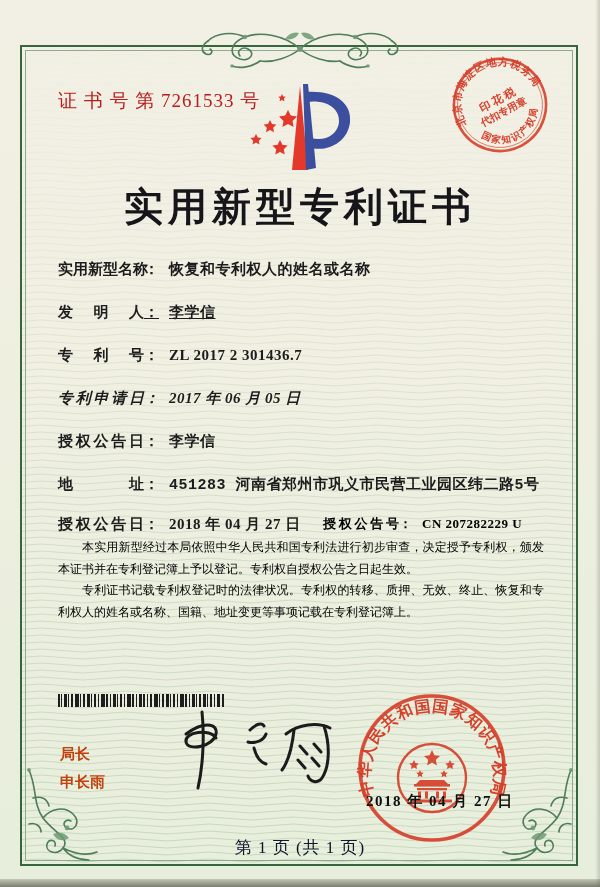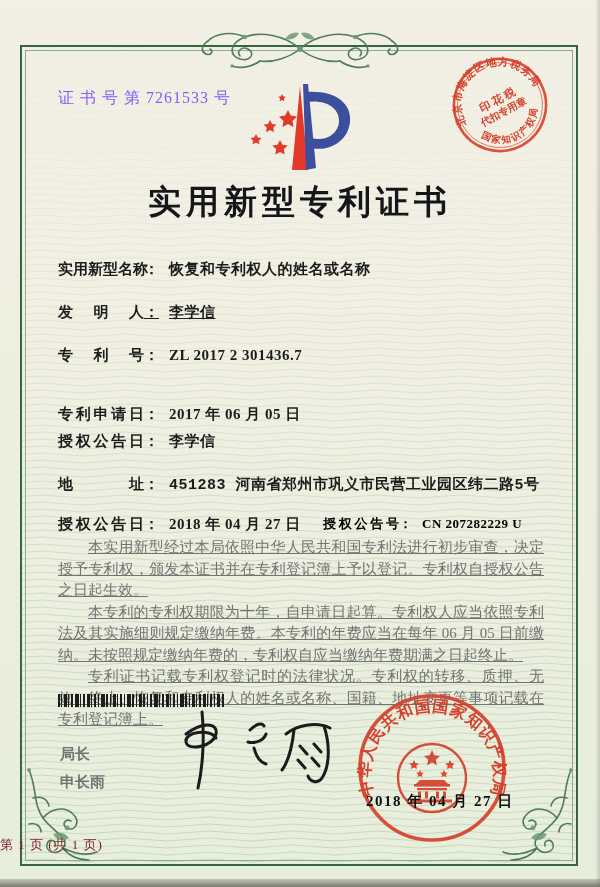--- a/index.html
+++ b/index.html
@@ -11,48 +11,48 @@
   .page{position:absolute;inset:0;background:linear-gradient(180deg,#f2f0e4 0%,#efefe0 40%,#eaeedd 75%,#e7eedc 100%);}
   .texture{position:absolute;left:20px;top:45px;width:558px;height:821px;z-index:0;}
   .texture-fade{position:absolute;left:20px;top:45px;width:558px;height:821px;z-index:1;
     background:linear-gradient(180deg,rgba(242,240,228,.95) 0%,rgba(242,240,228,.6) 30%,rgba(242,240,228,.25) 60%,rgba(240,240,226,.05) 100%);}
   .frame{position:absolute;left:20px;top:45px;right:22px;bottom:21px;border:2px solid #35663e;z-index:2;}
   .frame-inner{position:absolute;inset:3px;border:1px solid #8aad8e;}
   .scan-edge{position:absolute;left:0;right:0;bottom:0;height:8px;background:linear-gradient(180deg,#c2c6b4,#787d6f);z-index:9;}
   .scan-shadow-right{position:absolute;top:0;bottom:0;right:0;width:5px;background:linear-gradient(90deg,rgba(0,0,0,0),rgba(90,95,80,.25));z-index:9;}
 
   .abs{position:absolute;}
-  .cert-no{left:58px;top:88px;font-size:16px;color:#8b5cf6;letter-spacing:1px;z-index:4;}
+  .cert-no{left:58px;top:88px;font-size:19px;color:#b91c1c;letter-spacing:1px;z-index:4;}
   .logo{left:240px;top:78px;z-index:4;}
-  .title{left:0;right:0;top:180px;text-align:center;font-size:33px;font-weight:700;color:#15151a;letter-spacing:5px;z-index:4;}
+  .title{left:0;right:0;top:180px;text-align:center;font-size:39px;font-weight:700;color:#15151a;letter-spacing:5px;z-index:4;}
 
   .fields{left:58px;top:260px;width:490px;z-index:4;}
   .field-row{position:absolute;left:0;white-space:nowrap;font-size:15px;color:#1c1c1c;}
   .field-label{display:inline-block;width:86px;text-align:justify;text-align-last:justify;font-weight:700;vertical-align:top;}
   .colon{font-weight:700;margin-right:10px;}
   .field-value{font-weight:600;letter-spacing:.5px;}
-  .row0{top:0;}   .row1{top:43px;text-decoration:underline;} .row2{top:86px;} .row3{top:145px;}
+  .row0{top:0;}   .row1{top:43px;text-decoration:underline;} .row2{top:86px;} .row3{top:129px;font-style:italic;}
   .row4{top:172px;}.row5{top:215px;font-family:Liberation Mono, monospace;}.row6{top:255px;}
   .grant-col{position:absolute;left:265px;top:255px;white-space:nowrap;font-size:13px;}
   .grant-col .field-label{width:76px;}
 
-  .body-text{left:58px;top:537px;width:486px;z-index:4;font-size:15px;line-height:21.5px;
-    color:#737373;text-align:justify;text-decoration:underline;}
+  .body-text{left:58px;top:537px;width:486px;z-index:4;font-size:12px;line-height:21.5px;
+    color:#000000;text-align:justify;}
   .body-text p{margin:0;text-indent:2em;}
 
   .barcode{left:58px;top:694px;z-index:4;}
   .signer{left:60px;top:740px;z-index:4;font-family:"Liberation Sans","DejaVu Sans",sans-serif;
-    font-size:15px;font-weight:700;color:#737373;line-height:28px;}
+    font-size:15px;font-weight:700;color:#c2410c;line-height:28px;}
   .signature{left:158px;top:700px;z-index:5;}
 
   .tax-stamp{left:450px;top:55px;z-index:5;transform:rotate(-28deg);}
   .office-seal{left:356px;top:692px;z-index:5;}
   .seal-date{left:366px;top:792px;z-index:6;font-size:15px;font-weight:700;color:#101010;letter-spacing:1.5px;white-space:nowrap;}
 
-  .footer{left:0;right:0;top:836px;text-align:left;font-size:13px;color:#7f1d1d;z-index:4;letter-spacing:1px;}
+  .footer{left:0;right:0;top:836px;text-align:center;font-size:17px;color:#0f172a;z-index:4;letter-spacing:1px;}
 </style>
 </head>
 <body>
 
 <div class="page"></div>
 
 <svg class="texture" width="558" height="821">
   <defs>
     <pattern id="wv" width="84" height="7" patternUnits="userSpaceOnUse">
       <path d="M0 3.5 Q 21 0.5 42 3.5 T 84 3.5" fill="none" stroke="#9cc29c" stroke-width="1" opacity="0.5"></path>
@@ -155,21 +155,20 @@
   <div class="field-row row6">
     <span class="field-label">授权公告日</span><span class="colon">：</span><span class="field-value">2018 年 04 月 27 日</span>
   </div>
   <div class="grant-col">
     <span class="field-label">授权公告号</span><span class="colon">：</span><span class="field-value">CN 207282229 U</span>
   </div>
 </div>
 
 <div class="abs body-text">
   <p>本实用新型经过本局依照中华人民共和国专利法进行初步审查，决定授予专利权，颁发本证书并在专利登记簿上予以登记。专利权自授权公告之日起生效。</p>
-  <p>本专利的专利权期限为十年，自申请日起算。专利权人应当依照专利法及其实施细则规定缴纳年费。本专利的年费应当在每年 06 月 05 日前缴纳。未按照规定缴纳年费的，专利权自应当缴纳年费期满之日起终止。</p>
   <p>专利证书记载专利权登记时的法律状况。专利权的转移、质押、无效、终止、恢复和专利权人的姓名或名称、国籍、地址变更等事项记载在专利登记簿上。</p>
 </div>
 
 <svg class="abs barcode" width="166" height="13" viewBox="0 0 166 13">
   <g fill="#1d1d1d">
     <rect x="0" width="2" height="13"></rect>
       <rect x="3" width="1" height="13"></rect>
       <rect x="6" width="3" height="13"></rect>
     <rect x="10" width="1" height="13"></rect>
       <rect x="13" width="2" height="13"></rect>

